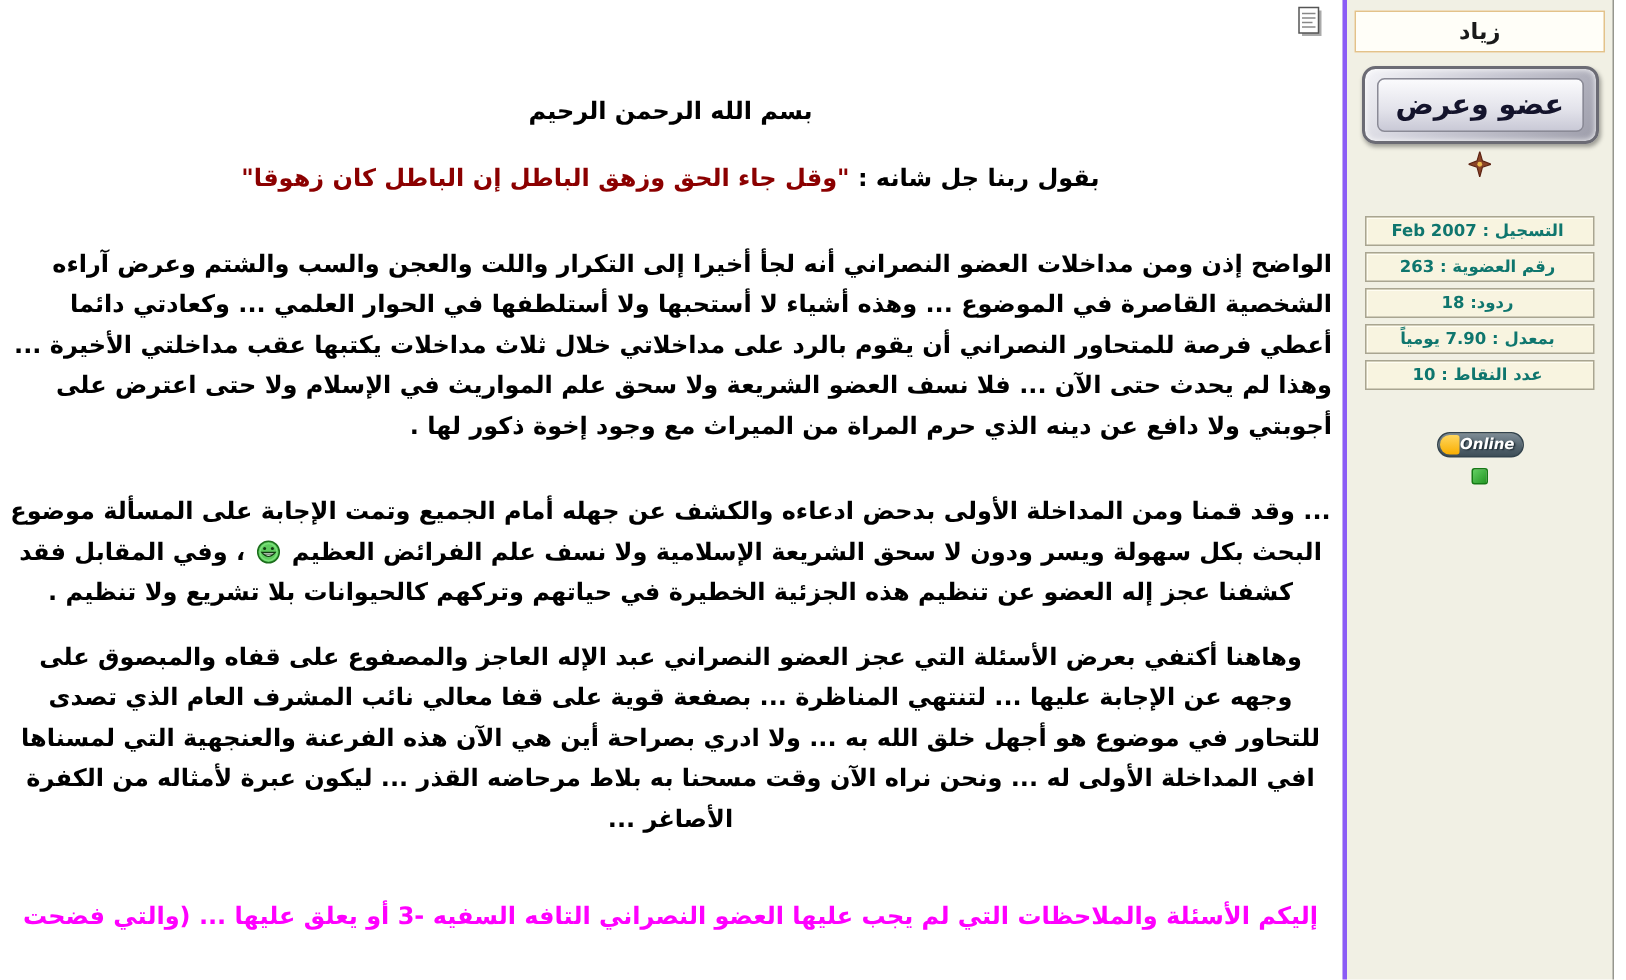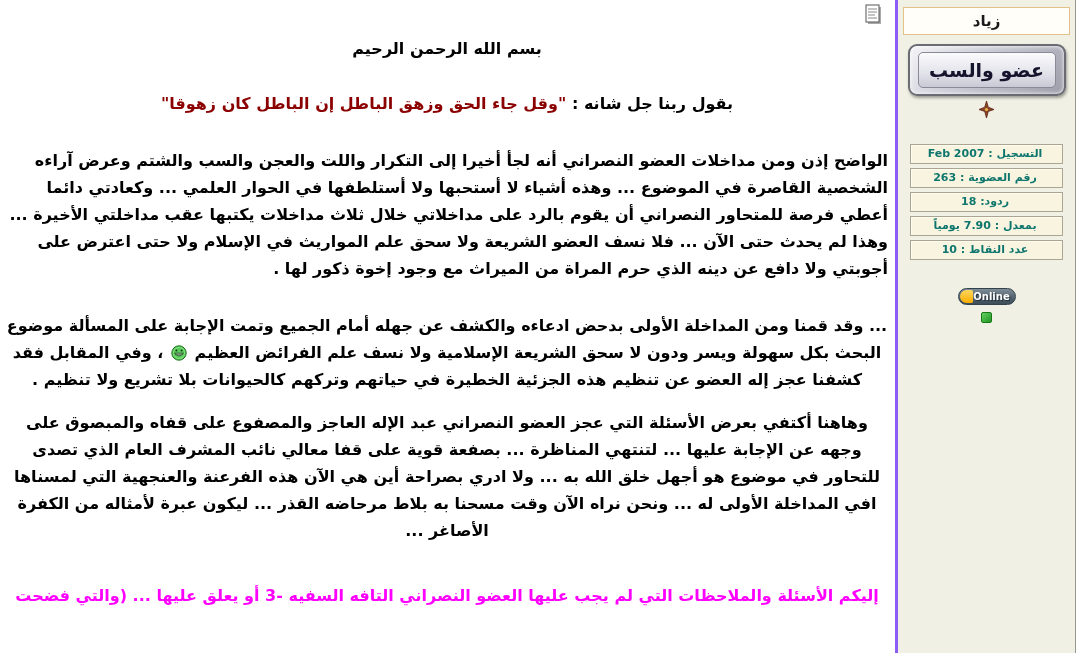--- a/index.html
+++ b/index.html
@@ -7,22 +7,22 @@
   body { font-family: "DejaVu Sans", sans-serif; }
 
   
   #post-area {
     position: absolute; left: 0; top: 0; width: 894px; height: 653px;
     background: #ffffff; direction: rtl; text-align: center;
     font-weight: bold; color: #000; font-size: 16px; line-height: 27px;
     padding: 0 6px; overflow: hidden;
   }
   .post-doc-icon { position: absolute; left: 864px; top: 4px; width: 20px; height: 24px; }
-  .bismillah { padding-top: 35px; }
-  .verse-line { margin-top: 28px; }
+  .bismillah { padding-top: 60px; }
+  .verse-line { margin-top: 18px; }
   .verse-quote { color: #8B0000; }
   .para-1 { margin-top: 30px; text-align: right; }
   .para-2 { margin-top: 30px; }
   .para-3 { margin-top: 16px; }
   .footer-line { margin-top: 38px; color: #FF00FF; }
   .smiley { display: inline-block; width: 16px; height: 16px; vertical-align: -3px; margin: 0 2px; }
 
   
   #sidebar {
     position: absolute; left: 895px; top: 0; width: 181px; height: 653px;
@@ -53,21 +53,21 @@
     margin: 0 12px 4px; height: 20px; line-height: 18px;
     background: #F8F4E0; border: 1px solid #A9A591;
     box-shadow: inset 1px 1px 0 #fffdf2;
     font-size: 11px; font-weight: bold; color: #0f766e;
     text-align: center; padding: 0 7px 0 4px; direction: rtl;
     white-space: nowrap; overflow: hidden;
   }
   .online-badge {
     margin: 28px auto 0; width: 58px; height: 17px; position: relative;
     background: linear-gradient(180deg, #7e8c96 0%, #55656f 55%, #3e4e58 100%);
-    border: 1px solid #33434d; border-radius: 9px;
+    border: 1px solid #33434d; border-radius: 9px; font-style: italic;
   }
   .online-accent {
     position: absolute; left: 1px; top: 1px; width: 13px; height: 13px;
     border-radius: 7px 2px 2px 7px;
     background: linear-gradient(180deg, #ffd65e 0%, #f9ae00 100%);
   }
   .online-text {
     position: absolute; left: 12px; top: 0; right: 2px;
     color: #fff; font-size: 10px; font-weight: bold; text-align: center;
     line-height: 15px; text-shadow: 1px 1px 1px #1d2a33; direction: ltr;
@@ -120,21 +120,21 @@
   <div class="para-3">وهاهنا أكتفي بعرض الأسئلة التي عجز العضو النصراني عبد الإله العاجز والمصفوع على قفاه والمبصوق على وجهه عن الإجابة عليها ... لتنتهي المناظرة ... بصفعة قوية على قفا معالي نائب المشرف العام الذي تصدى للتحاور في موضوع هو أجهل خلق الله به ... ولا ادري بصراحة أين هي الآن هذه الفرعنة والعنجهية التي لمسناها افي المداخلة الأولى له ... ونحن نراه الآن وقت مسحنا به بلاط مرحاضه القذر ... ليكون عبرة لأمثاله من الكفرة الأصاغر ...</div>
 
   <div class="footer-line">إليكم الأسئلة والملاحظات التي لم يجب عليها العضو النصراني التافه السفيه -3 أو يعلق عليها ... (والتي فضحت</div>
 </div>
 
 <div id="sidebar">
 
   <div class="username-box">زياد</div>
 
   <div class="member-badge">
-    <div class="member-badge-inner">عضو والسب</div>
+    <div class="member-badge-inner">عضو وعرض</div>
   </div>
 
   <span class="cross-icon">
     <svg width="15" height="17" viewBox="0 0 15 17">
       <polygon points="7.5,0 9.3,6.2 15,8.5 9.3,10.4 7.5,17 5.7,10.4 0,8.5 5.7,6.2" fill="#8a4327" stroke="#5d2313" stroke-width="0.8"></polygon>
       <circle cx="7.5" cy="8.5" r="1.6" fill="#e8b84b"></circle>
     </svg>
   </span>
 
   <div class="stats-list">

